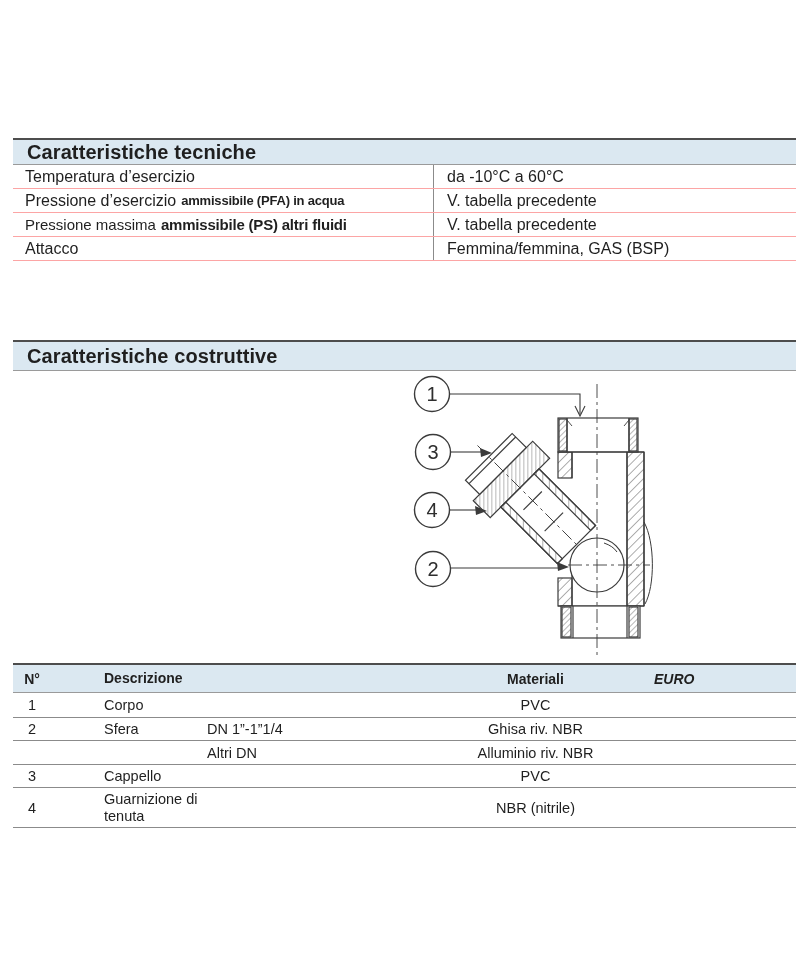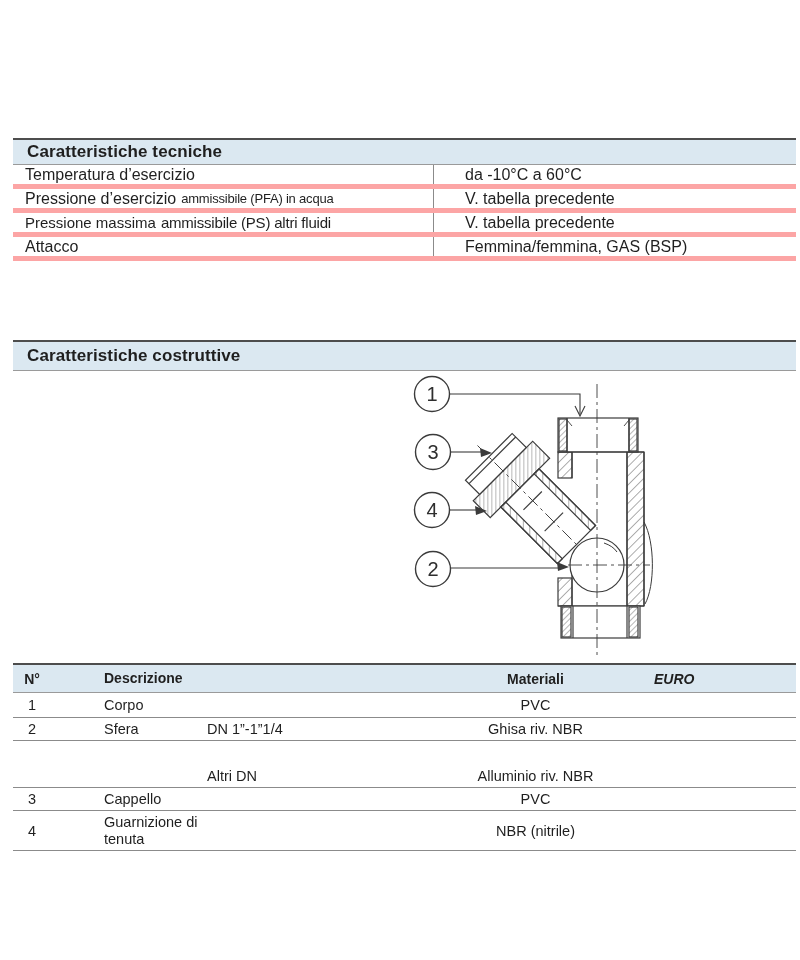--- a/index.html
+++ b/index.html
@@ -7,53 +7,53 @@
   .page {
     position:relative; width:800px; height:960px; background:#ffffff;
     font-family:"Liberation Sans", sans-serif; color:#1f1f1f; overflow:hidden;
   }
   
   .bar {
     position:absolute; left:13px; width:783px;
     background:#dbe8f1;
     border-top:2px solid #4d4d4d;
     border-bottom:1px solid #9a9a9a;
-    font-weight:bold; font-size:17px;
+    font-weight:bold; font-size:20px;
     display:flex; align-items:center; padding-left:14px;
     letter-spacing:0.1px;
   }
   .bar-tech { top:138px; height:27px; }
   .bar-costr { top:340px; height:31px;text-align:center; }
 
   
   .tech-table { position:absolute; left:13px; top:165px; width:783px; font-size:16px; }
-  .t-row { display:flex; height:24px; border-bottom:5px solid #fca5a5; align-items:stretch; }
+  .t-row { display:flex; height:24px; border-bottom:1px solid #fca5a5; align-items:stretch; }
   .t-label { width:420px; padding-left:12px; display:flex; align-items:center; white-space:nowrap; overflow:hidden; }
-  .t-label .small { font-size:13px; margin-left:5px; letter-spacing:-0.2px; }
+  .t-label .small { font-size:13px; margin-left:5px; letter-spacing:-0.2px;font-weight:bold; }
   .t-row.condensed .t-label { font-size:15px; }
   .t-row.condensed .t-label .small { font-size:15px; }
-  .t-value { flex:1; border-left:1px solid #8b8b8b; padding-left:31px; display:flex; align-items:center; white-space:nowrap; }
+  .t-value { flex:1; border-left:1px solid #8b8b8b; padding-left:13px; display:flex; align-items:center; white-space:nowrap; }
 
   
   .figure-svg { position:absolute; left:383px; top:372px; }
   .callout-num { font-family:"Liberation Sans", sans-serif; font-size:20px; fill:#2e2e2e; }
 
   
   .mat-table { position:absolute; left:13px; top:663px; width:783px; font-size:14.5px; }
   .m-head {
     background:#dbe8f1; border-top:2px solid #4d4d4d; border-bottom:1px solid #9a9a9a;
     height:30px; display:flex; align-items:center; font-weight:bold; font-size:14px;
   }
   .m-row { display:flex; align-items:center; border-bottom:1px solid #8b8b8b; }
   .c-num { width:38px; text-align:center; flex-shrink:0; }
   .c-desc { width:109px; padding-left:6px; flex-shrink:0; line-height:17px;margin-left:47px; }
   .c-var { width:215px; flex-shrink:0; }
   .c-mat { width:225px; padding-left:2px; flex-shrink:0;text-align:center; }
   .c-euro { flex:1; padding-left:7px;font-style:italic; }
-  .r1 { height:25px; } .r2 { height:23px; } .r3 { height:24px;margin-top:23px; }
+  .r1 { height:25px; } .r2 { height:23px; } .r3 { height:24px; }
   .r4 { height:23px; } .r5 { height:40px; }
 </style>
 </head>
 <body>
 
 <div class="page">
 
   <div class="bar bar-tech">
     <span>Caratteristiche tecniche</span>
   </div>

